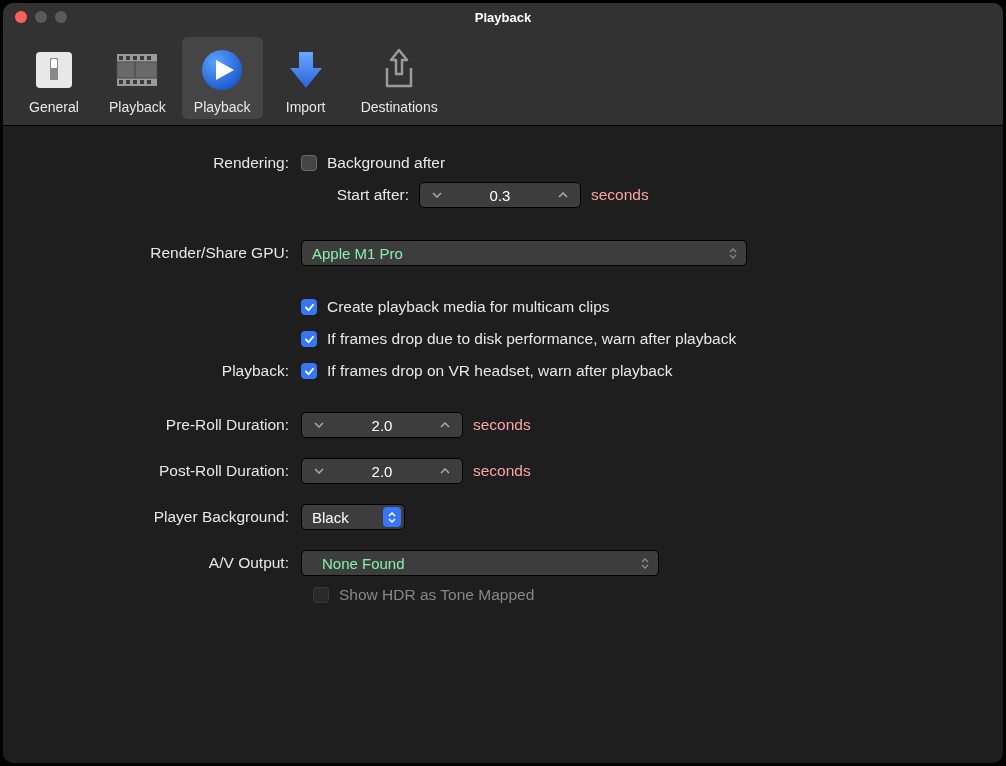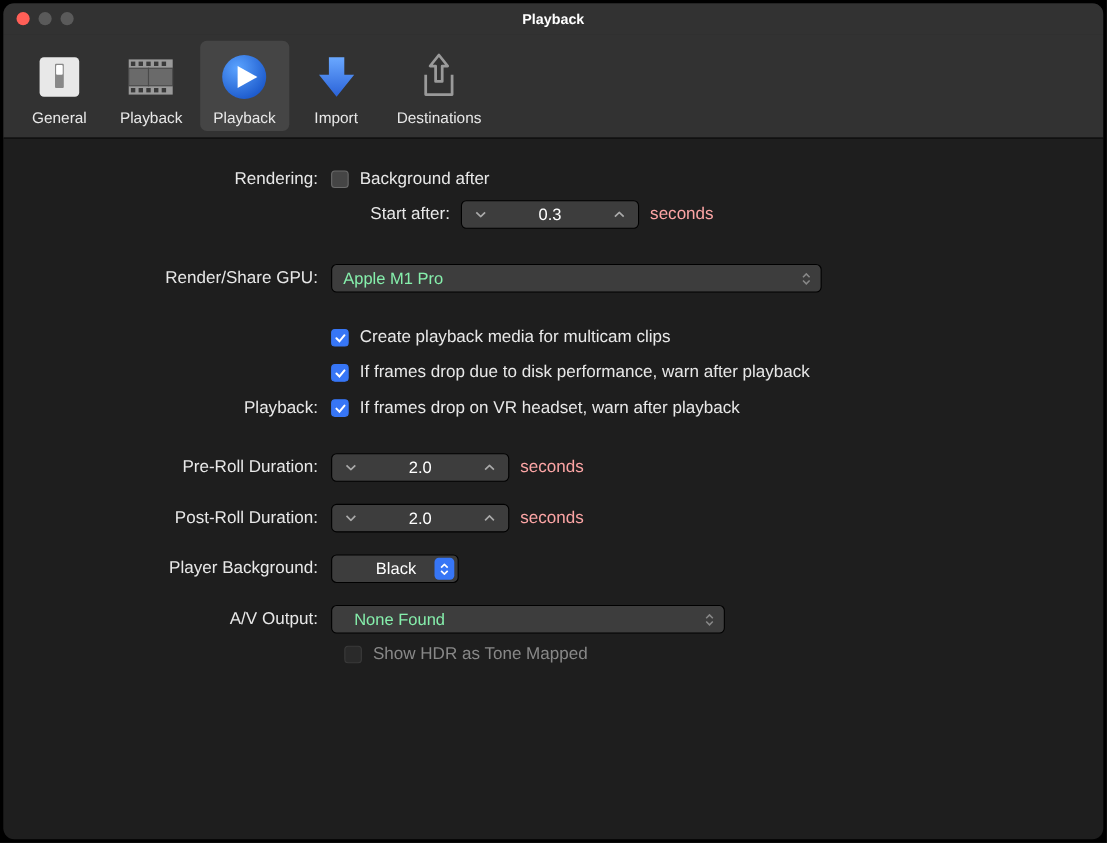--- a/index.html
+++ b/index.html
@@ -173,21 +173,21 @@
       border-radius: 5px;
       height: 26px;
       display: flex;
       align-items: center;
       padding: 0 8px 0 10px;
       color: #86efac;
       font-size: 15px;
       position: relative;
     }
     .select.wide { width: 446px; }
-    .select.narrow { width: 116px; color: #fff; justify-content: center; }
+    .select.narrow { width: 104px; color: #fff; }
     .select.med { width: 358px; padding-left: 20px; }
     .select-arrows {
       position: absolute;
       right: 5px;
       width: 16px;
       height: 18px;
       display: flex;
       flex-direction: column;
       align-items: center;
       justify-content: center;

